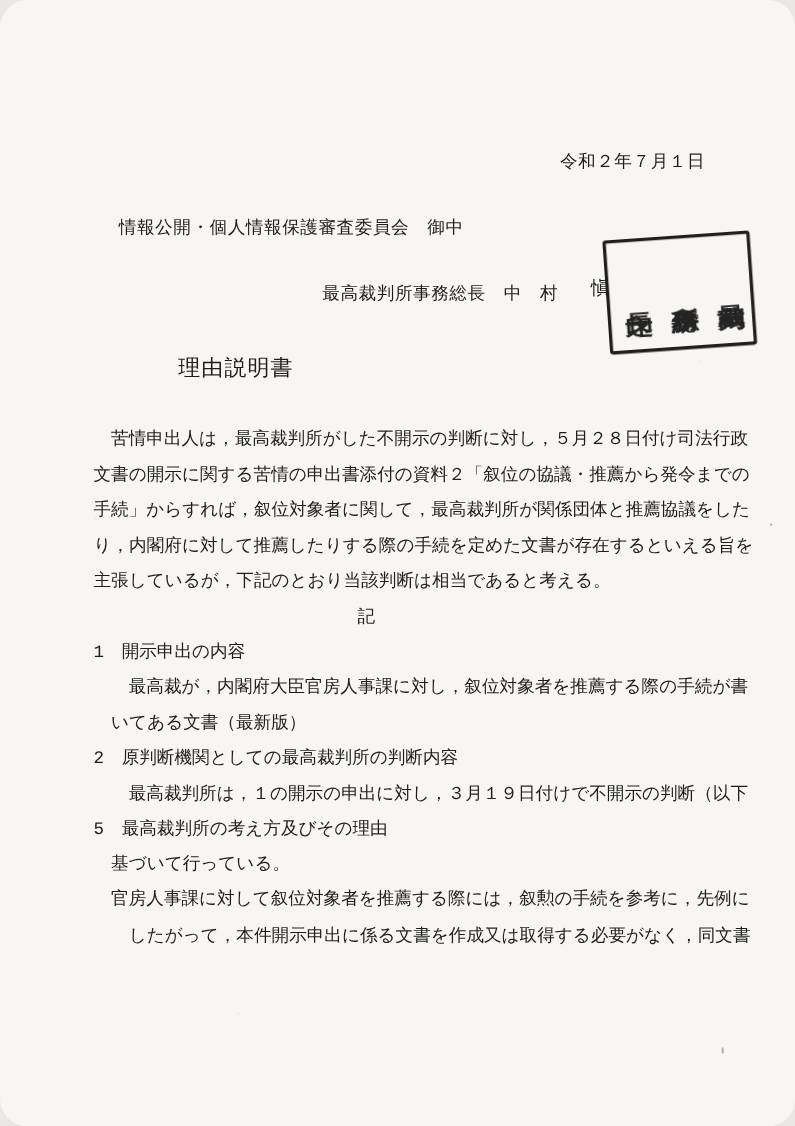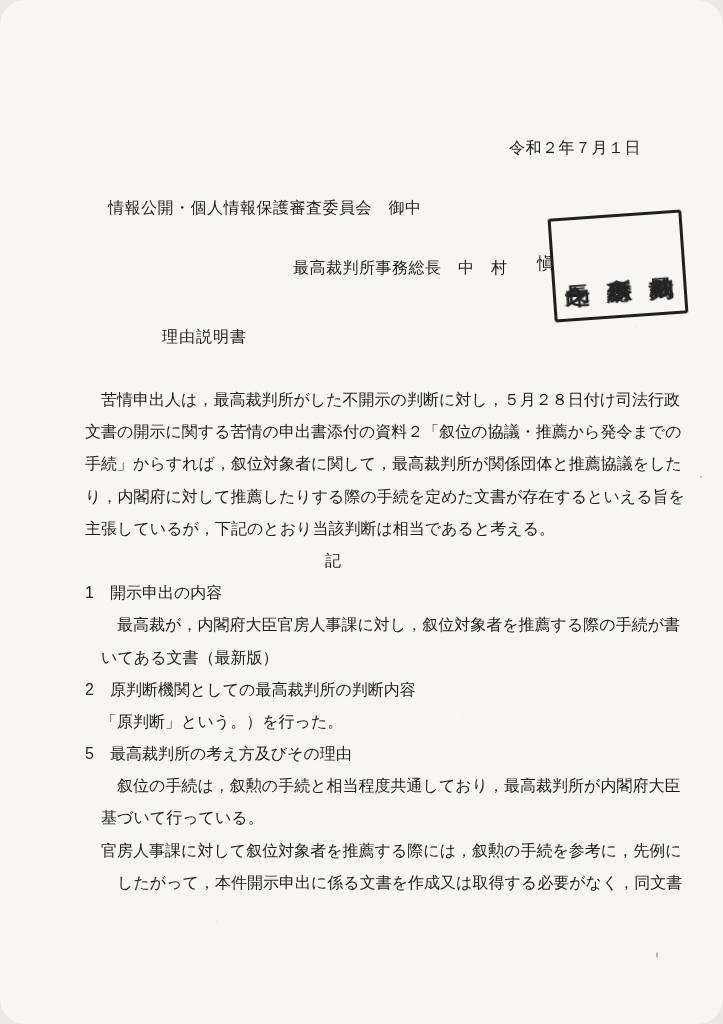--- a/index.html
+++ b/index.html
@@ -2,35 +2,35 @@
 <html><head>
 <meta charset="utf-8">
 <style>
   html, body { margin: 0; padding: 0; background: #e9e8e6; }
   .page {
     position: relative;
     width: 723px;
     height: 1024px;
     background: #f7f6f3;
     overflow: hidden;
-    font-family: Liberation Sans, sans-serif;
+    font-family: Liberation Mono, monospace;
     color: #1d1d1d;
     background-image:
       radial-gradient(circle at 12% 46%, rgba(0,0,0,0.05) 0.5px, transparent 1.5px),
       radial-gradient(circle at 88% 32%, rgba(0,0,0,0.04) 0.5px, transparent 1.5px),
       radial-gradient(circle at 30% 90%, rgba(0,0,0,0.04) 0.5px, transparent 1.5px),
       radial-gradient(circle at 64% 70%, rgba(0,0,0,0.03) 0.5px, transparent 1.5px);
     border-radius: 25px;
   }
   .abs { position: absolute; white-space: pre; }
   .date-line   { top: 136px; left: 509px; font-size: 16px; line-height: 24px; letter-spacing: 0.5px; }
   .addressee   { top: 196px; left: 108px; font-size: 16px; line-height: 24px; letter-spacing: 0.5px; }
   .sender-line { top: 256px; left: 293px; font-size: 16px; line-height: 24px; letter-spacing: 0.5px; }
   .given-name  { top: 252px; left: 537px; font-size: 17px; line-height: 24px; z-index: 1; }
-  .doc-title   { top: 325px; left: 162px; font-size: 16px; line-height: 24px; letter-spacing: 1px; }
+  .doc-title   { top: 325px; left: 162px; font-size: 20px; line-height: 24px; letter-spacing: 1px; }
 
   .seal {
     position: absolute;
     top: 214px; left: 551px;
     width: 126px; height: 94px;
     border: 3px solid #1f1f1f;
     border-radius: 3px;
     transform: rotate(-4deg);
     display: flex;
     flex-direction: row-reverse;
@@ -104,23 +104,22 @@
         <div class="tline">手続」からすれば，叙位対象者に関して，最高裁判所が関係団体と推薦協議をした</div>
         <div class="tline">り，内閣府に対して推薦したりする際の手続を定めた文書が存在するといえる旨を</div>
         <div class="tline">主張しているが，下記のとおり当該判断は相当であると考える。</div>
       </div>
     <div class="ki-line">記</div>
     <div>
         <div class="tline">1　開示申出の内容</div>
         <div class="tline">　　最高裁が，内閣府大臣官房人事課に対し，叙位対象者を推薦する際の手続が書</div>
         <div class="tline">　いてある文書（最新版）</div>
         <div class="tline">2　原判断機関としての最高裁判所の判断内容</div>
-        <div class="tline">　「原判断」という。）を行った。</div>
+        <div class="tline">　　最高裁判所は，１の開示の申出に対し，３月１９日付けで不開示の判断（以下</div>
         <div class="tline">5　最高裁判所の考え方及びその理由</div>
-        <div class="tline">　　叙位の手続は，叙勲の手続と相当程度共通しており，最高裁判所が内閣府大臣</div>
         <div class="tline">　基づいて行っている。</div>
         <div class="tline">　官房人事課に対して叙位対象者を推薦する際には，叙勲の手続を参考に，先例に</div>
         <div class="tline">　　したがって，本件開示申出に係る文書を作成又は取得する必要がなく，同文書</div>
       </div>
   </div>
 
   <div class="speck speck1"></div>
   <div class="speck speck2"></div>
 </div>
 

